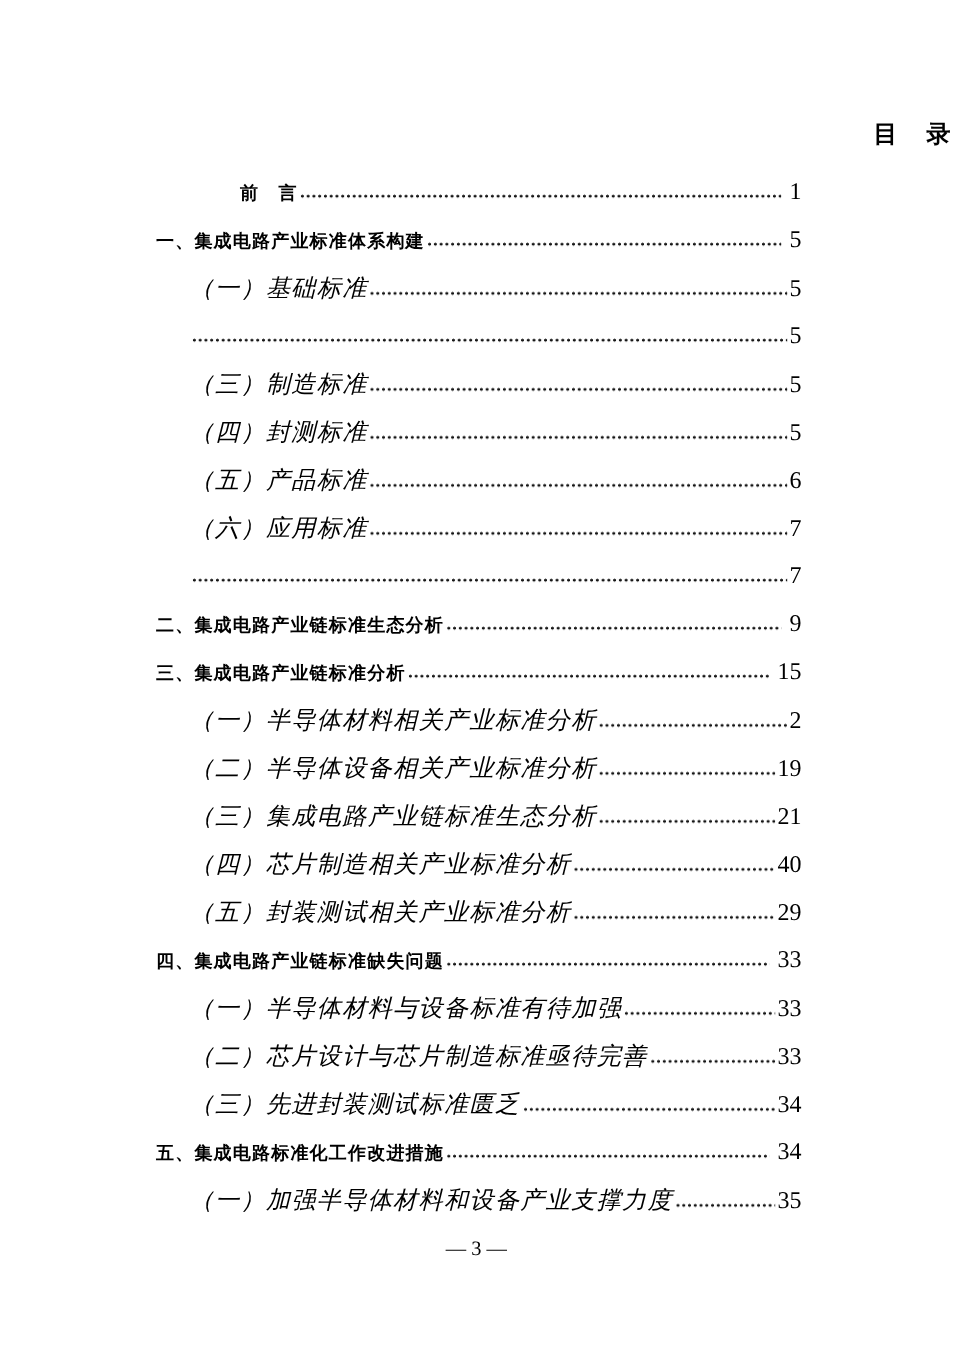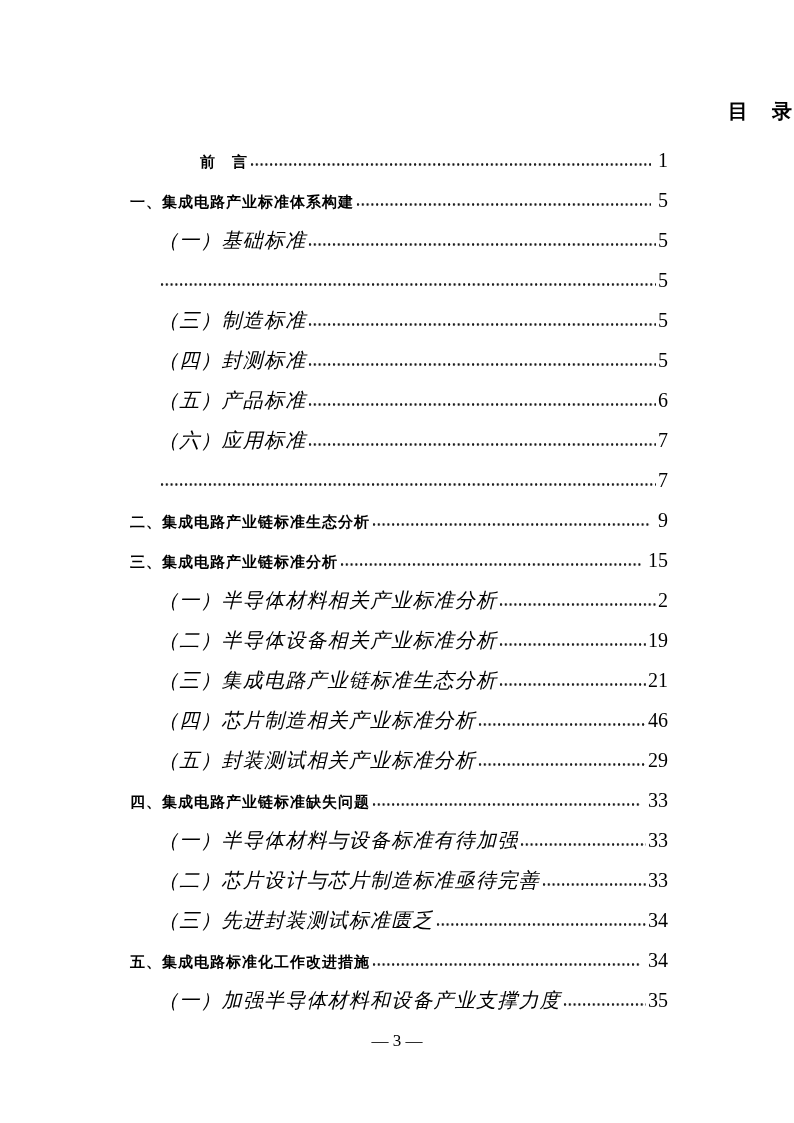--- a/index.html
+++ b/index.html
@@ -174,21 +174,21 @@
 
     <div class="toc-row sub">
       <span class="label">（三）集成电路产业链标准生态分析</span>
       <span class="leader"></span>
       <span class="page-num">21</span>
     </div>
 
     <div class="toc-row sub">
       <span class="label">（四）芯片制造相关产业标准分析</span>
       <span class="leader"></span>
-      <span class="page-num">46</span>
+      <span class="page-num">40</span>
     </div>
 
     <div class="toc-row sub">
       <span class="label">（五）封装测试相关产业标准分析</span>
       <span class="leader"></span>
       <span class="page-num">29</span>
     </div>
 
     <div class="toc-row chapter">
       <span class="label">四、集成电路产业链标准缺失问题</span>

